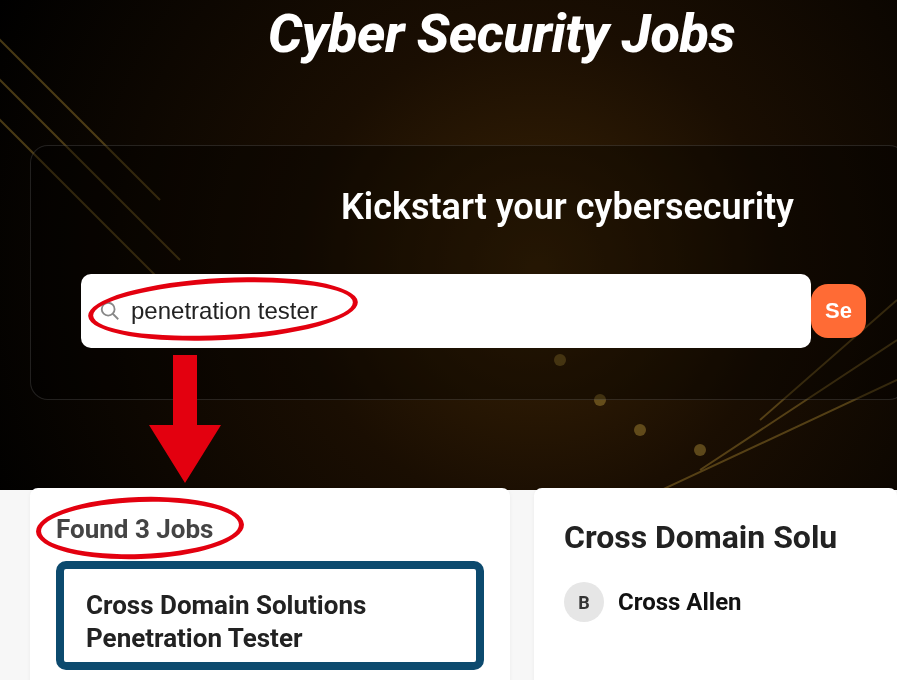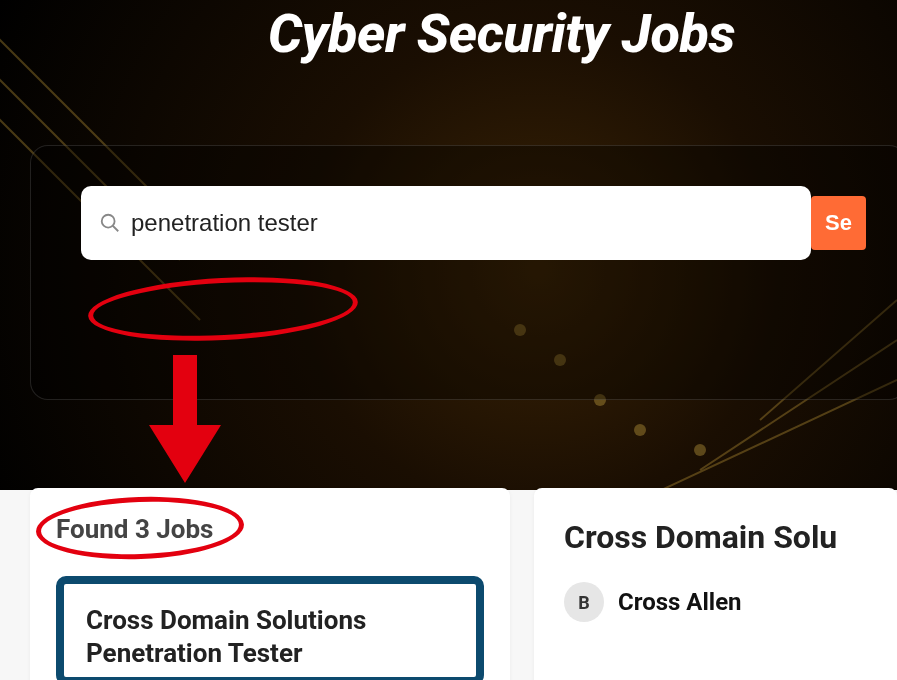--- a/index.html
+++ b/index.html
@@ -80,21 +80,21 @@
     outline: none;
     font-size: 24px;
     width: 100%;
     color: #222;
   }
   .search-icon-svg { width: 22px; height: 22px; stroke:#888; fill:none; stroke-width:2; flex-shrink:0;}
   .search-btn {
     background: #ff6b35;
     color: #fff;
     border: none;
-    border-radius: 4px;
+    border-radius: 17px;
     height: 54px;
     min-width: 50px;
     font-size: 22px;
     font-weight: 600;
     padding: 0 14px;
     align-self: center;
     cursor: pointer;
   }
   
   .results-area {
@@ -113,21 +113,21 @@
     border-radius: 8px;
     margin-left: 30px;
     margin-top: -2px;
     padding: 26px 26px 0 26px;
     box-shadow: 0 1px 4px rgba(0,0,0,0.05);
   }
   .found-line {
     font-size: 26px;
     font-weight: 700;
     color: #444;
-    margin-bottom: 32px;
+    margin-bottom: 17px;
   }
   .job-card {
     border: 8px solid #0c4a6e;
     border-radius: 10px;
     padding: 20px 22px 8px 22px;
   }
   .job-title {
     font-size: 26px;
     font-weight: 700;
     color: #222;
@@ -209,20 +209,21 @@
         <circle cx="640" cy="430" r="6"></circle>
           <circle cx="520" cy="330" r="6"></circle>
         <circle cx="700" cy="450" r="6"></circle>
       </g>
     </svg>
   </div>
 
   <h1 class="hero-title">Cyber Security Jobs</h1>
 
   <div class="search-panel">
+    <div class="search-subtitle">Kickstart your cybersecurity</div>
     <div class="search-row">
       <div class="search-box">
         <svg class="search-icon-svg" viewBox="0 0 24 24">
           <circle cx="10" cy="10" r="7"></circle>
           <line x1="15" y1="15" x2="21" y2="21"></line>
         </svg>
         <input type="text" value="penetration tester" style="">
       </div>
       <button class="search-btn">Se</button>
     </div>

